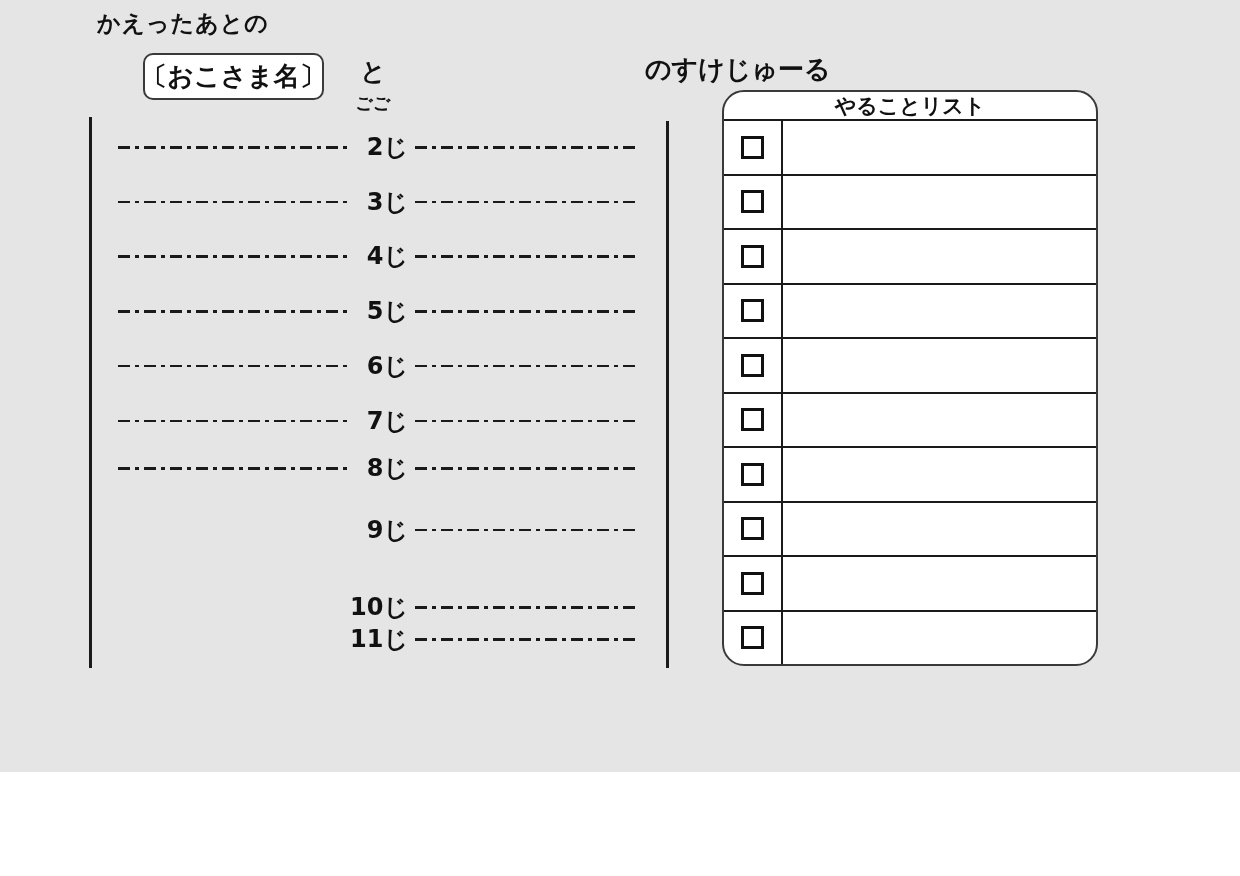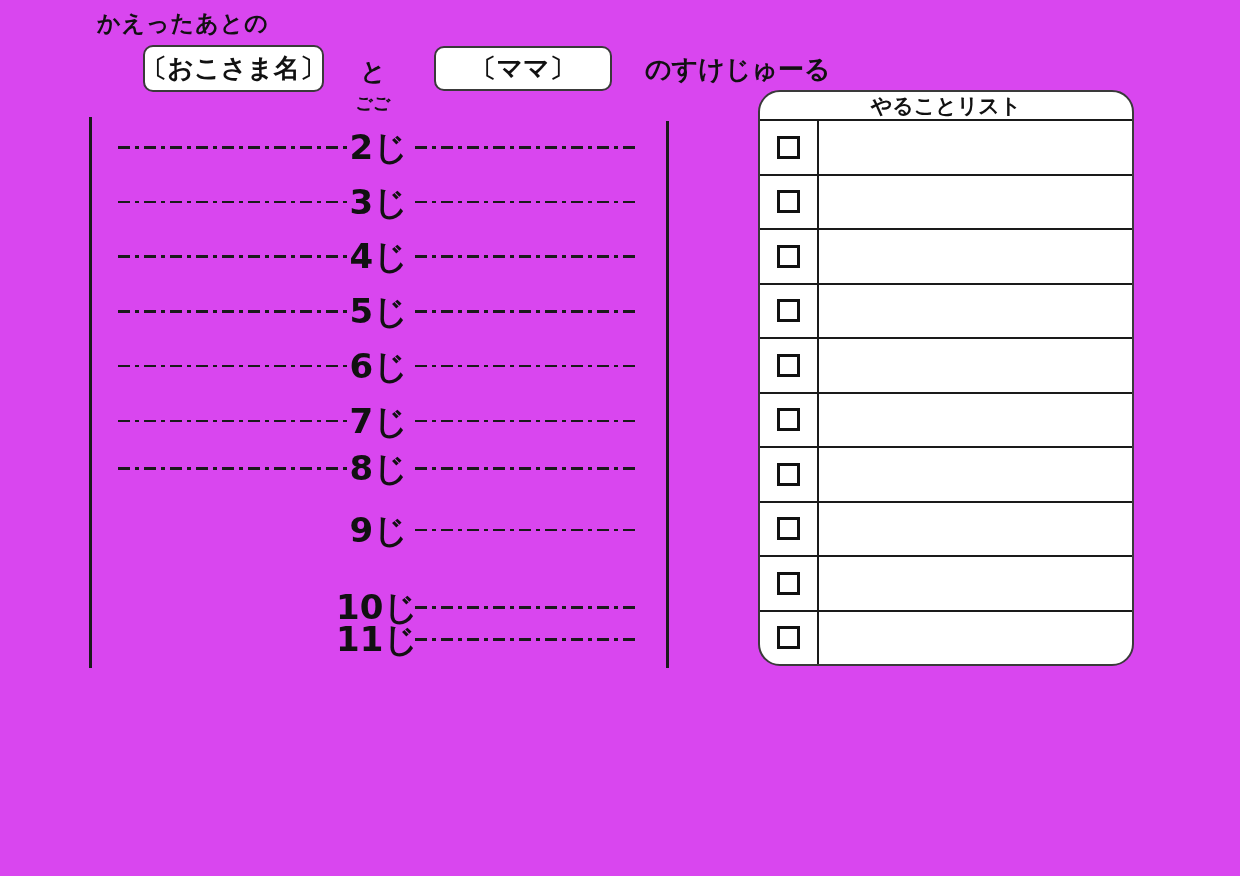--- a/index.html
+++ b/index.html
@@ -1,33 +1,33 @@
 <!DOCTYPE html>
 <html><head>
 <meta charset="utf-8">
 <style>
   html,body{margin:0;padding:0;background:#ffffff;}
   .canvas{
     position:relative;
-    width:1240px;height:876px;
-    background:#d946ef;
+    width:1240px;height:772px;
+    background:#e5e5e5;
     font-family:"DejaVu Sans","Liberation Sans",sans-serif;
     color:#111111;
     overflow:hidden;
   }
   
   .page-title{
     position:absolute;left:97px;top:8px;
     font-size:23px;font-weight:bold;letter-spacing:1px;white-space:nowrap;
   }
   .name-box{
     position:absolute;
     border:2.5px solid #3a3a3a;border-radius:10px;
     display:flex;align-items:center;justify-content:center;
-    font-size:26px;font-weight:bold;background:#ffffff;white-space:nowrap;
+    font-size:26px;font-weight:bold;background:#ffffff;white-space:nowrap;margin-top:8px;
   }
   .name-box.child{left:143px;top:45px;width:177px;height:43px;}
   .name-box.mama{left:434px;top:46px;width:174px;height:41px;}
   .connector{
     position:absolute;left:338px;top:55px;width:70px;
     text-align:center;font-size:25px;font-weight:bold;
   }
   .suffix{
     position:absolute;left:645px;top:52px;
     font-size:26px;font-weight:bold;white-space:nowrap;text-align:center;
@@ -47,27 +47,27 @@
       #1a1a1a 0px,#1a1a1a 12px,
       transparent 12px,transparent 17px,
       #1a1a1a 17px,#1a1a1a 21px,
       transparent 21px,transparent 26px);
   }
   .dash-left{left:28px;width:232px;}
   .dash-right{left:325px;width:221px;}
   .time-label{
     position:absolute;left:246px;top:0;width:72px;height:54px;
     line-height:54px;text-align:right;
-    font-size:34px;font-weight:bold;white-space:nowrap;
+    font-size:24px;font-weight:bold;white-space:nowrap;
   }
   
   .todo{
     position:absolute;left:722px;top:90px;width:372px;height:572px;
     border:2.5px solid #3a3a3a;border-radius:22px;background:#ffffff;
-    overflow:hidden;display:flex;flex-direction:column;margin-left:36px;
+    overflow:hidden;display:flex;flex-direction:column;
   }
   .todo-header{
     height:27px;flex:0 0 27px;
     border-bottom:2.5px solid #1a1a1a;
     text-align:center;line-height:28px;
     font-size:21px;font-weight:bold;
   }
   .todo-row{flex:1;display:flex;border-bottom:2.5px solid #1a1a1a;}
   .todo-row:last-child{border-bottom:none;}
   .todo-check-cell{
@@ -83,23 +83,20 @@
 <div class="canvas">
 
   <div class="page-title">かえったあとの</div>
 
   <div class="name-box child">
     <span>〔おこさま名〕</span>
   </div>
 
   <div class="connector">と</div>
 
-  <div class="name-box mama">
-    <span>〔ママ〕</span>
-  </div>
 
   <div class="suffix">のすけじゅーる</div>
 
   <div class="period-label">ごご</div>
 
   <div class="vline left"></div>
   <div class="vline right"></div>
 
   <div id="time-rows">
       <div class="time-row" style="top: 120px;">

